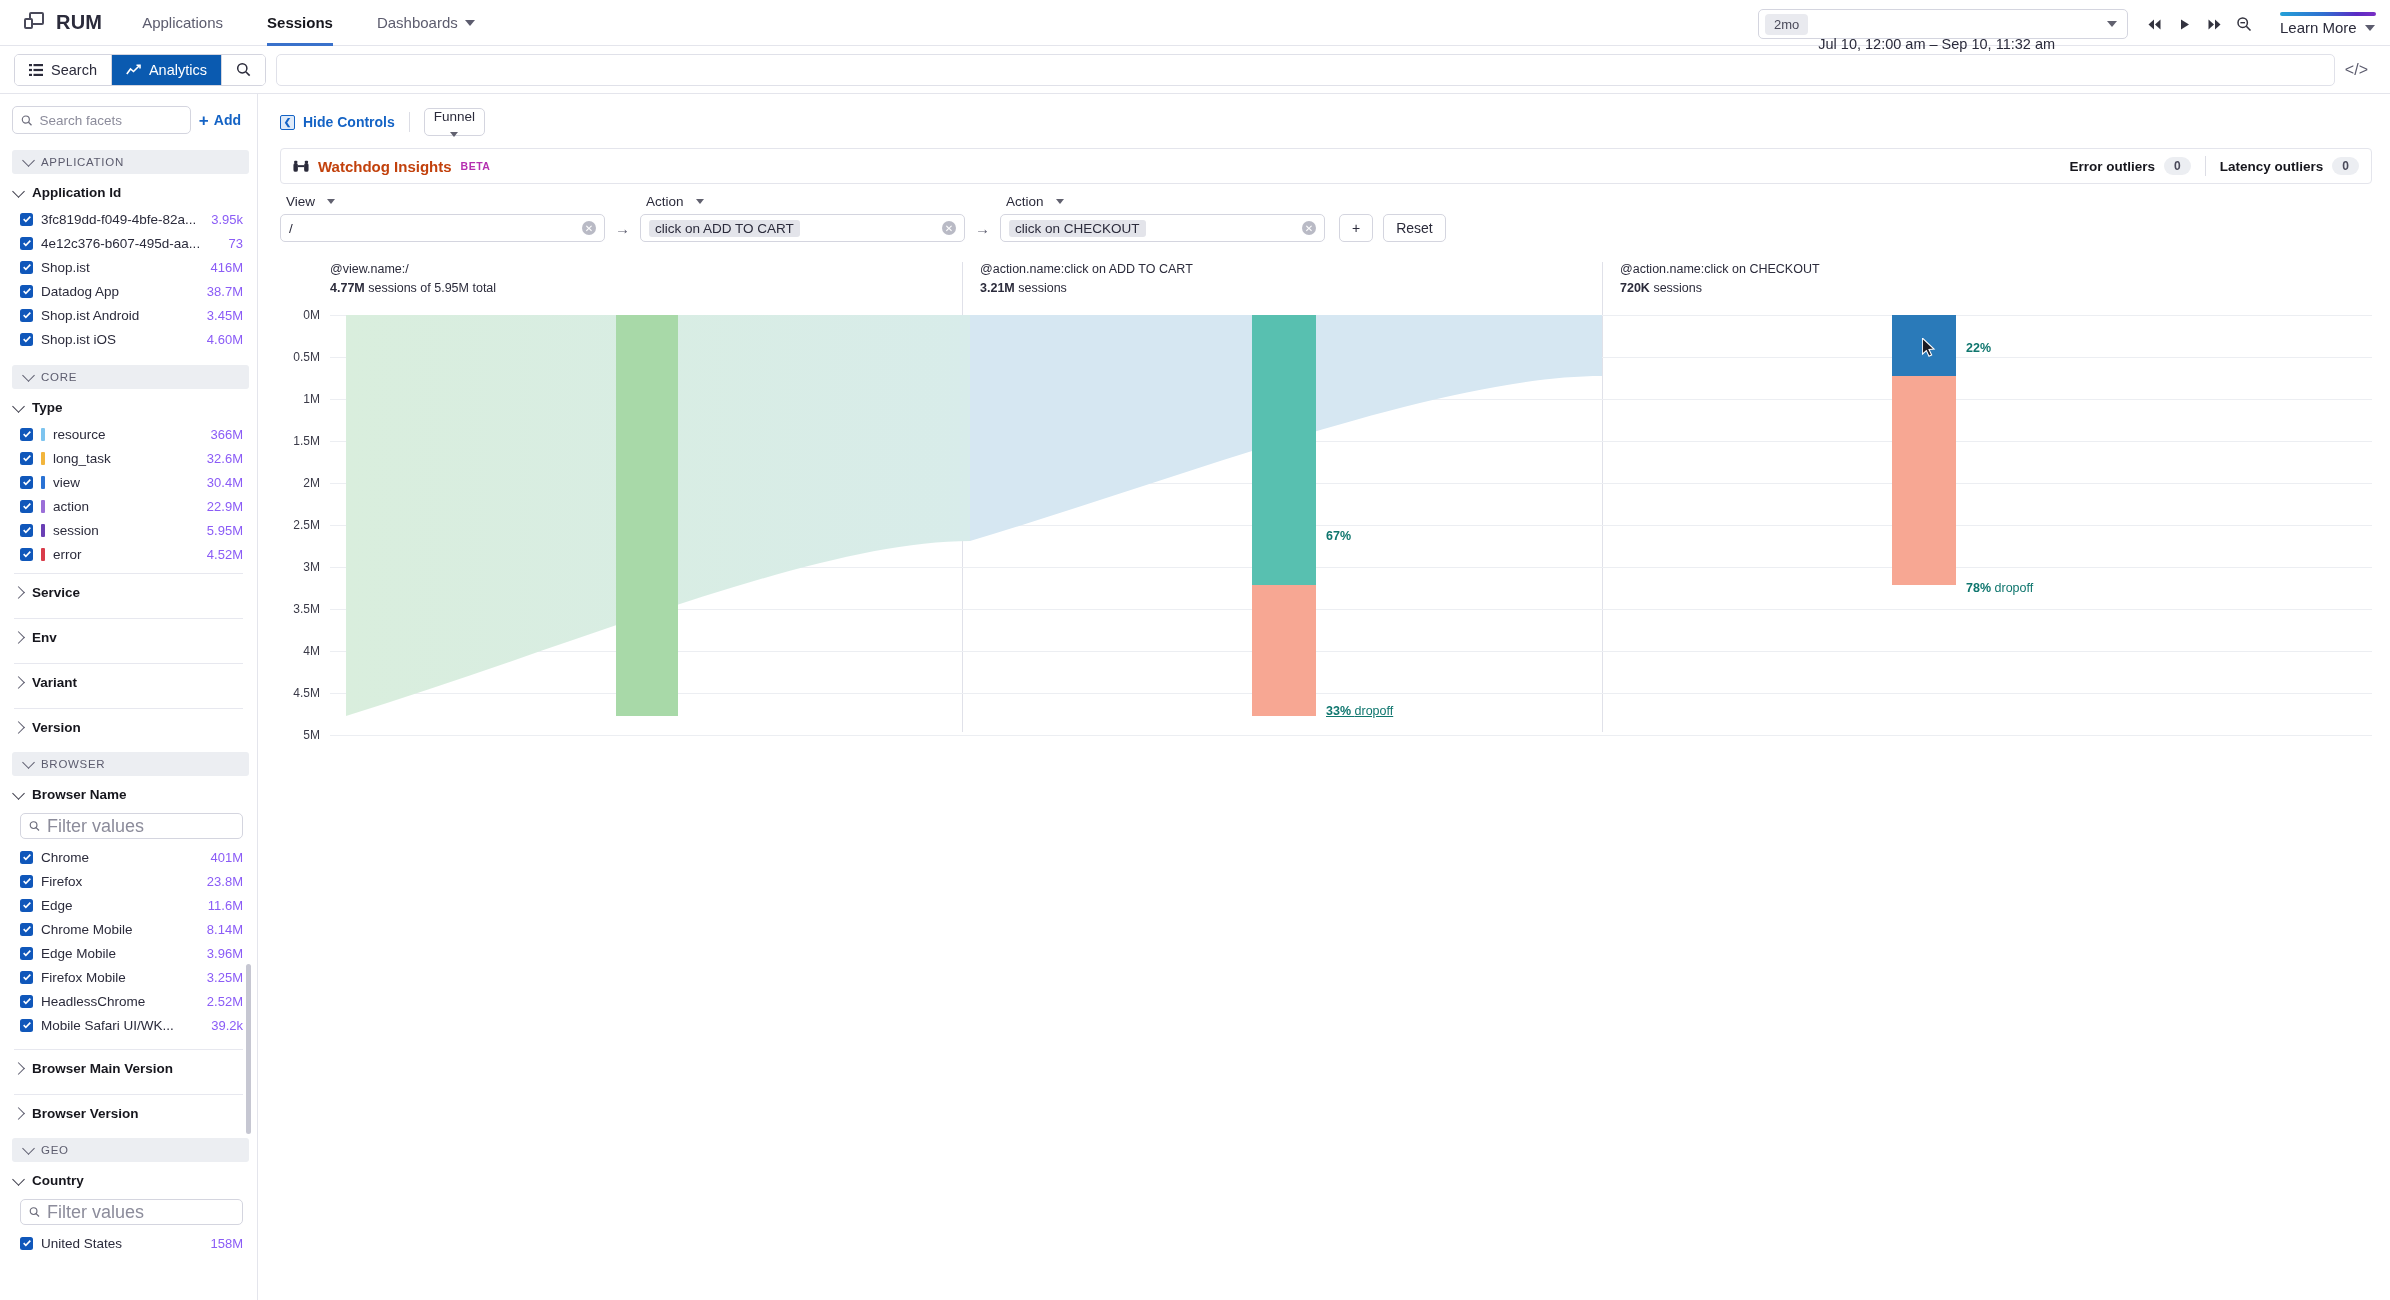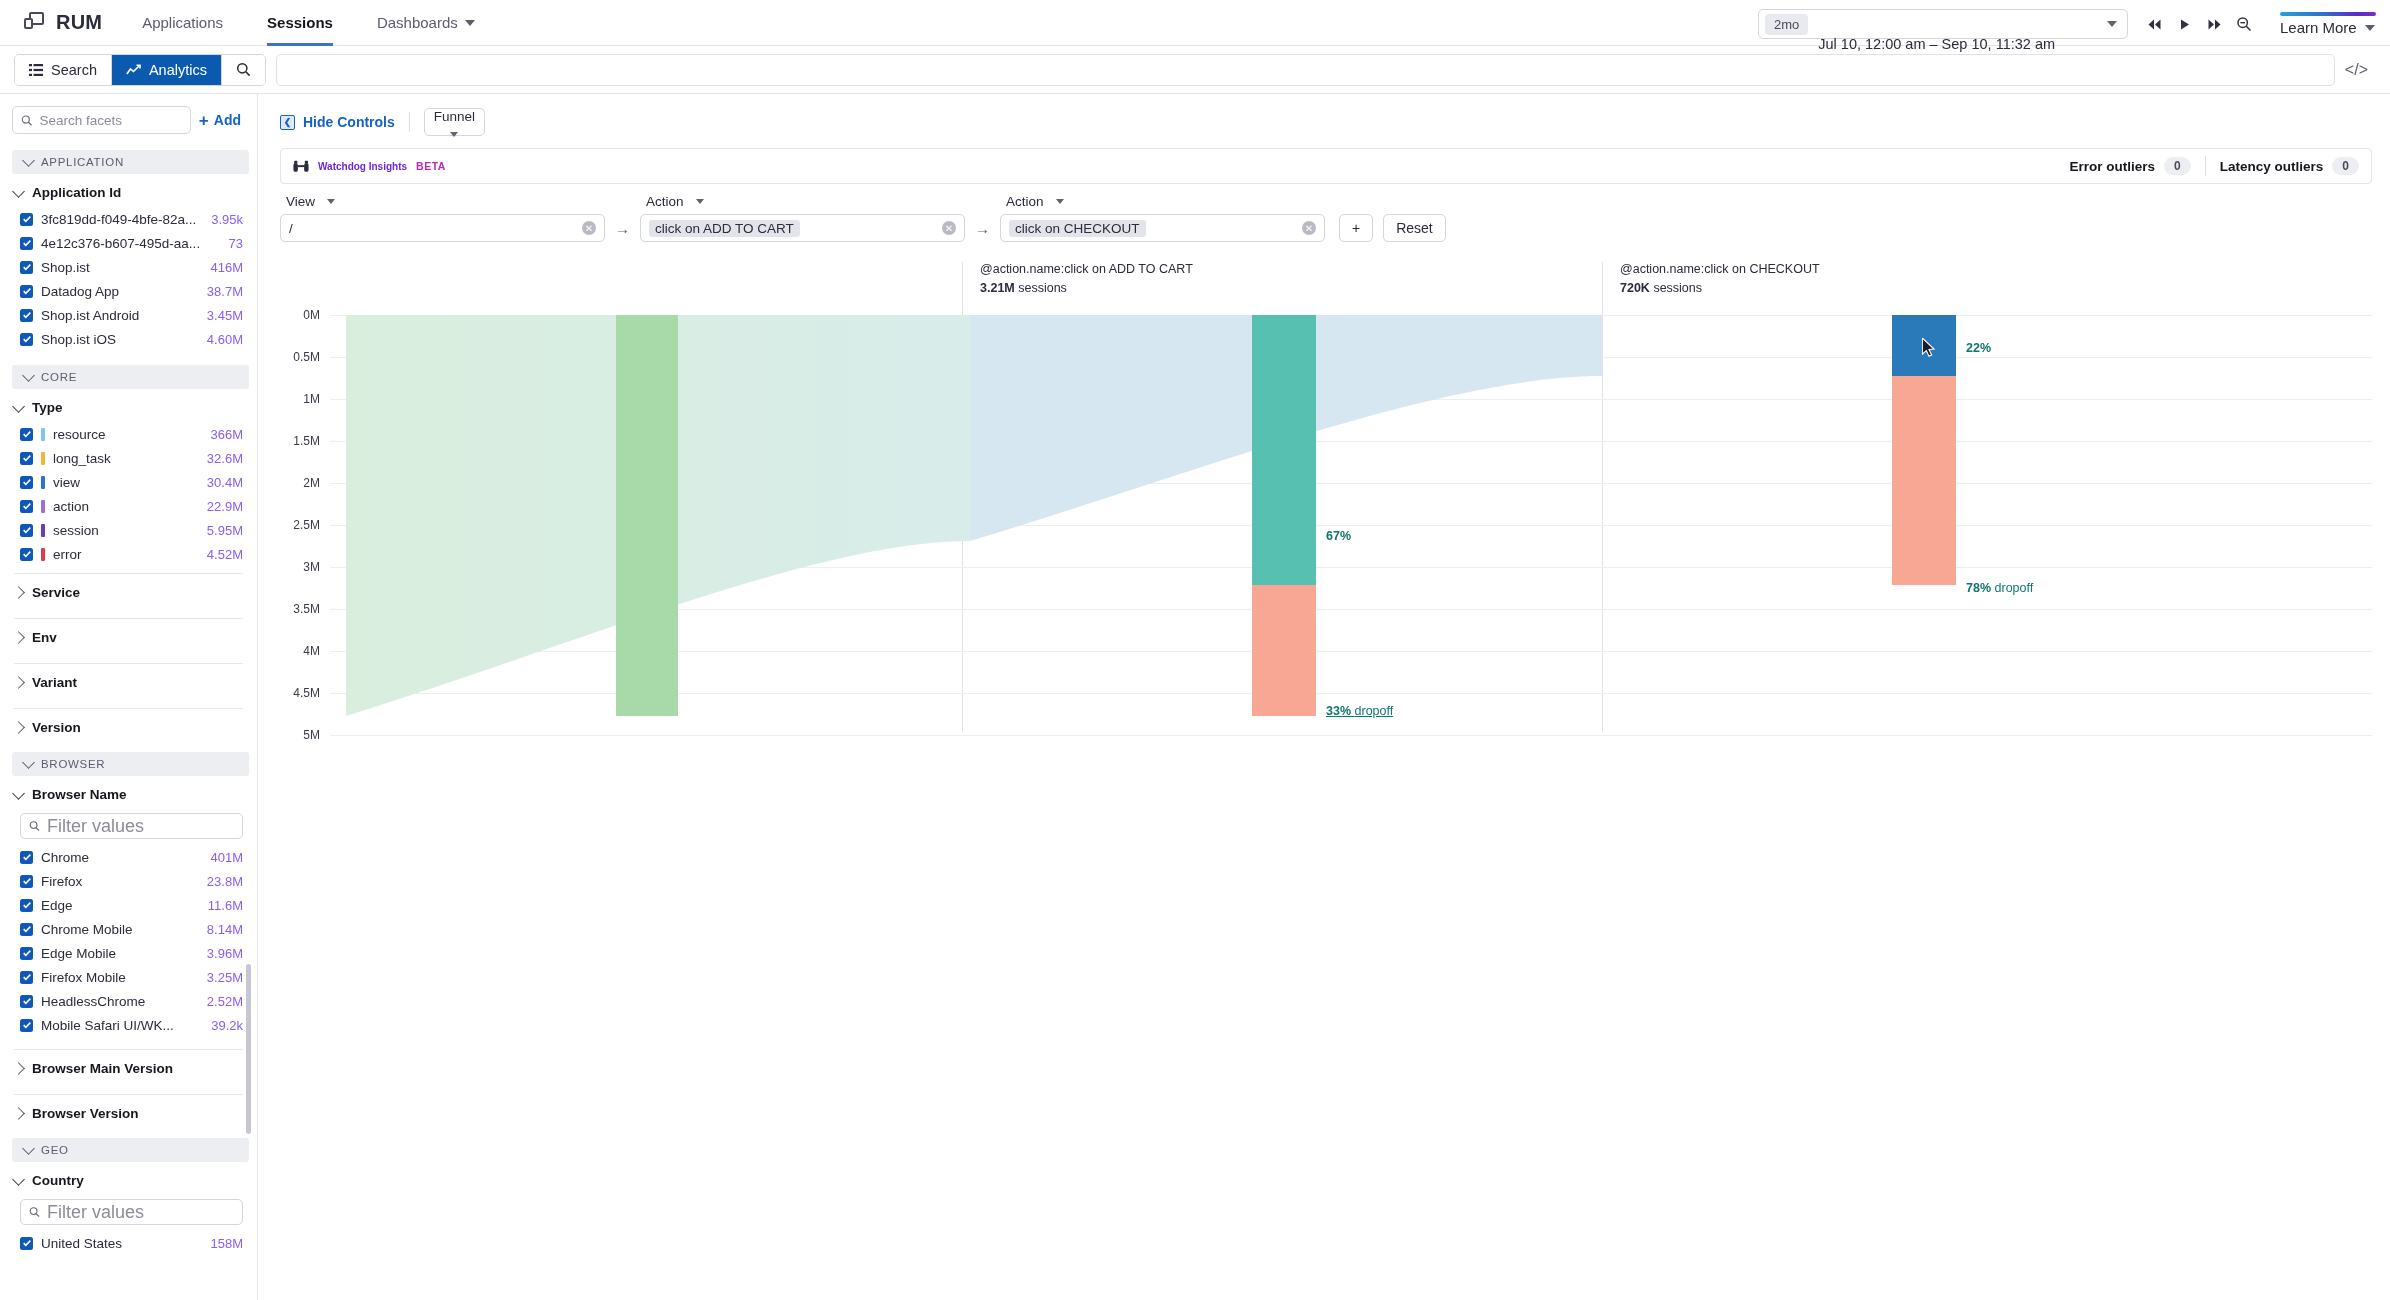--- a/index.html
+++ b/index.html
@@ -149,21 +149,21 @@
     display: flex; align-items: center; gap: 8px; padding: 0 9px; font-size: 13.5px;
     color: #2b2b3b; cursor: pointer; flex-direction: column;
   }
   .sel-caret { width: 0; height: 0; border-left: 4px solid transparent; border-right: 4px solid transparent; border-top: 5px solid #61616f; }
 
   .watchdog {
     margin: 2px 18px 0 22px; height: 36px; border: 1px solid #e4e5ec; border-radius: 4px;
     display: flex; align-items: center; padding: 0 12px; background: #fff;
   }
   .wd-left { display: flex; align-items: center; gap: 9px; }
-  .wd-title { font-size: 10px; font-weight: 700; color: #6d28d9; }
+  .wd-title { font-size: 15px; font-weight: 700; color: #c2410c; }
   .wd-beta { font-size: 10.5px; font-weight: 700; color: #b52fb0; letter-spacing: .5px; }
   .wd-right { margin-left: auto; display: flex; align-items: center; gap: 14px; }
   .outlier { display: flex; align-items: center; gap: 9px; font-size: 13.5px; font-weight: 700; color: #16161d; }
   .pill { background: #eceef2; color: #4a4a5a; font-size: 12px; font-weight: 600; border-radius: 9px; padding: 2px 10px; }
 
   
   .steps { display: flex; align-items: flex-end; gap: 0; padding: 10px 18px 0 22px; }
   .step { display: flex; flex-direction: column; gap: 5px; }
   .step-type { display: flex; align-items: center; gap: 12px; font-size: 13.5px; color: #2b2b3b; padding-left: 6px; cursor: pointer; }
   .step-input {
@@ -669,20 +669,24 @@
           <span>+</span>
         </div>
         <div style="width:10px"></div>
         <div class="sq-btn">
           <span>Reset</span>
         </div>
       </div>
 
       <div class="chart-area">
 
+        <div class="col-head" style="left:50px; width:540px;">
+          <div>@view.name:/</div>
+          <div><span class="strong">4.77M</span> <span>sessions of 5.95M total</span></div>
+        </div>
         <div class="col-divider" style="left:682px; height:470px;"></div>
         <div class="col-head" style="left:700px; width:560px;">
           <div>@action.name:click on ADD TO CART</div>
           <div><span class="strong">3.21M</span> <span>sessions</span></div>
         </div>
         <div class="col-divider" style="left:1322px; height:470px;"></div>
         <div class="col-head" style="left:1340px; width:560px;">
           <div>@action.name:click on CHECKOUT</div>
           <div><span class="strong">720K</span> <span>sessions</span></div>
         </div>

